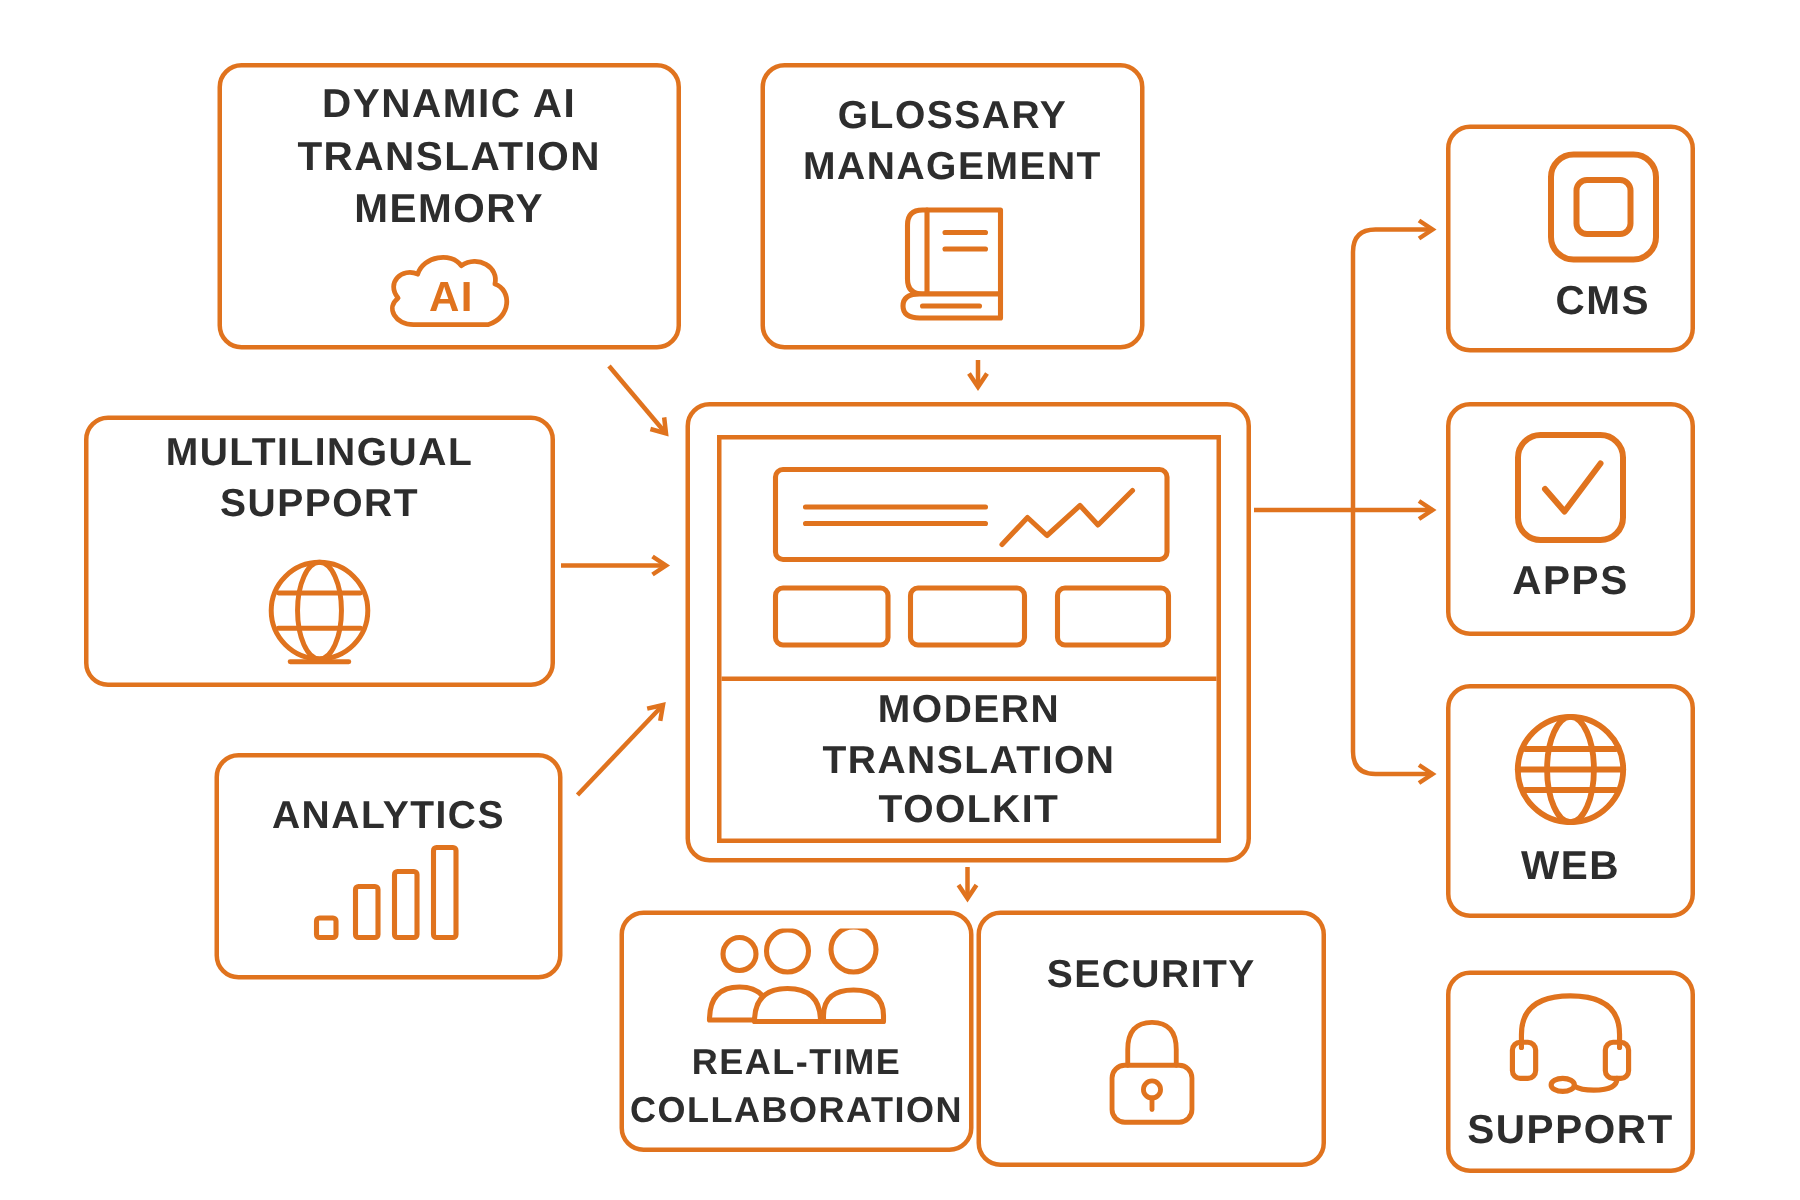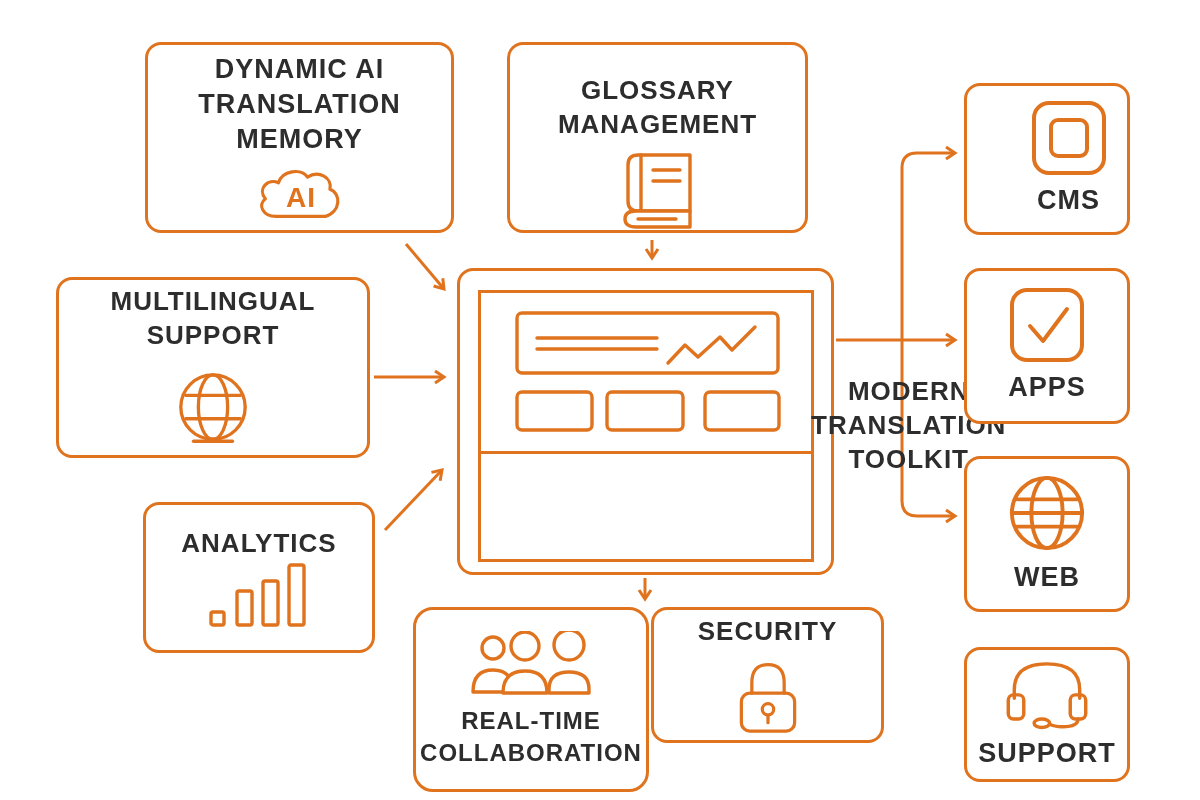--- a/index.html
+++ b/index.html
@@ -18,21 +18,21 @@
     letter-spacing:1px; line-height:1.3; font-size:26px;
   }
   .ic  { fill:none; stroke:var(--accent); stroke-width:3.4; stroke-linecap:round; stroke-linejoin:round; }
   .ic4 { fill:none; stroke:var(--accent); stroke-width:4;   stroke-linecap:round; stroke-linejoin:round; }
   .icf { fill:#fff; }
   #arrows { position:absolute; left:0; top:0; pointer-events:none; }
   .arrow { stroke:var(--accent); stroke-width:3; fill:none; }
   .tk-inner {
     position:absolute; left:18px; top:19px; width:336px; height:272px;
     box-sizing:border-box; border:3px solid var(--accent);
-    display:flex; flex-direction:row;
+    display:flex; flex-direction:column;
   }
   .tk-screen { height:158px; border-bottom:3px solid var(--accent); display:flex; align-items:flex-start; }
   .tk-title  { flex:1; display:flex; align-items:center; justify-content:center; }
 </style>
 </head>
 <body>
 
 <div class="canvas">
 
   <svg id="arrows" width="1200" height="800" viewBox="0 0 1200 800">
@@ -54,21 +54,21 @@
   <div class="box" style="left:145px;top:42px;width:309px;height:191px;gap:8px;">
     <div class="label" style="font-size:27px;">DYNAMIC AI
 TRANSLATION
 MEMORY</div>
     <svg class="ic" width="100" height="58" viewBox="0 0 100 62">
       <path d="M24 55 C11 55 4 43 13 36 C4 25 16 14 27 19 C31 6 51 3 58 13 C70 5 85 14 82 26 C94 30 94 50 77 55 Z"></path>
       <text x="51" y="45" text-anchor="middle" font-size="30" font-weight="bold" letter-spacing="1" fill="var(--accent)" stroke="none">AI</text>
     </svg>
   </div>
 
-  <div class="box" style="left:507px;top:42px;width:301px;height:191px;gap:10px;justify-content:flex-end;">
+  <div class="box" style="left:507px;top:42px;width:256px;height:191px;gap:10px;">
     <div class="label">GLOSSARY
 MANAGEMENT</div>
     <svg class="ic" width="74" height="78" viewBox="0 0 74 78">
       <path d="M17 3 H69 V59 H17 Q7 59 7 49 V13 Q7 3 17 3 Z"></path>
       <path d="M20 3 V59"></path>
       <path d="M32 18 H59 M32 29 H59"></path>
       <path class="icf" d="M15 59 H69 V75 H15 Q4 75 4 67 Q4 59 15 59 Z"></path>
       <path d="M17 67 H55"></path>
     </svg>
   </div>
@@ -107,34 +107,34 @@
         </svg>
       </div>
       <div class="tk-title">
         <div class="label">MODERN
 TRANSLATION
 TOOLKIT</div>
       </div>
     </div>
   </div>
 
-  <div class="box" style="left:413px;top:607px;width:236px;height:185px;gap:10px;border-radius:20px;">
+  <div class="box" style="left:413px;top:607px;width:236px;height:161px;gap:10px;">
     <svg class="ic" width="126" height="64" viewBox="0 0 126 64">
       <circle class="icf" cx="25" cy="17" r="11"></circle>
       <path class="icf" d="M5 61 Q5 39 25 39 Q45 39 45 61 Z"></path>
       <circle class="icf" cx="57" cy="15" r="14"></circle>
       <path class="icf" d="M35 62 Q35 40 57 40 Q79 40 79 62 Z"></path>
       <circle class="icf" cx="101" cy="14" r="15"></circle>
       <path class="icf" d="M81 62 V58 Q81 41 101 41 Q121 41 121 58 V62 Z"></path>
     </svg>
     <div class="label" style="font-size:24px;">REAL-TIME
 COLLABORATION</div>
   </div>
 
-  <div class="box" style="left:651px;top:607px;width:233px;height:136px;gap:8px;">
+  <div class="box" style="left:651px;top:607px;width:233px;height:171px;gap:8px;">
     <div class="label">SECURITY</div>
     <svg class="ic" width="62" height="78" viewBox="0 0 64 82">
       <path d="M15 38 V27 Q15 8 32 8 Q49 8 49 27 V38"></path>
       <rect x="4" y="38" width="56" height="40" rx="9"></rect>
       <circle cx="32" cy="55" r="6"></circle>
       <path d="M32 61 V69"></path>
     </svg>
   </div>
 
   <div class="box" style="left:964px;top:83px;width:166px;height:152px;gap:7px;padding-left:43px;">

